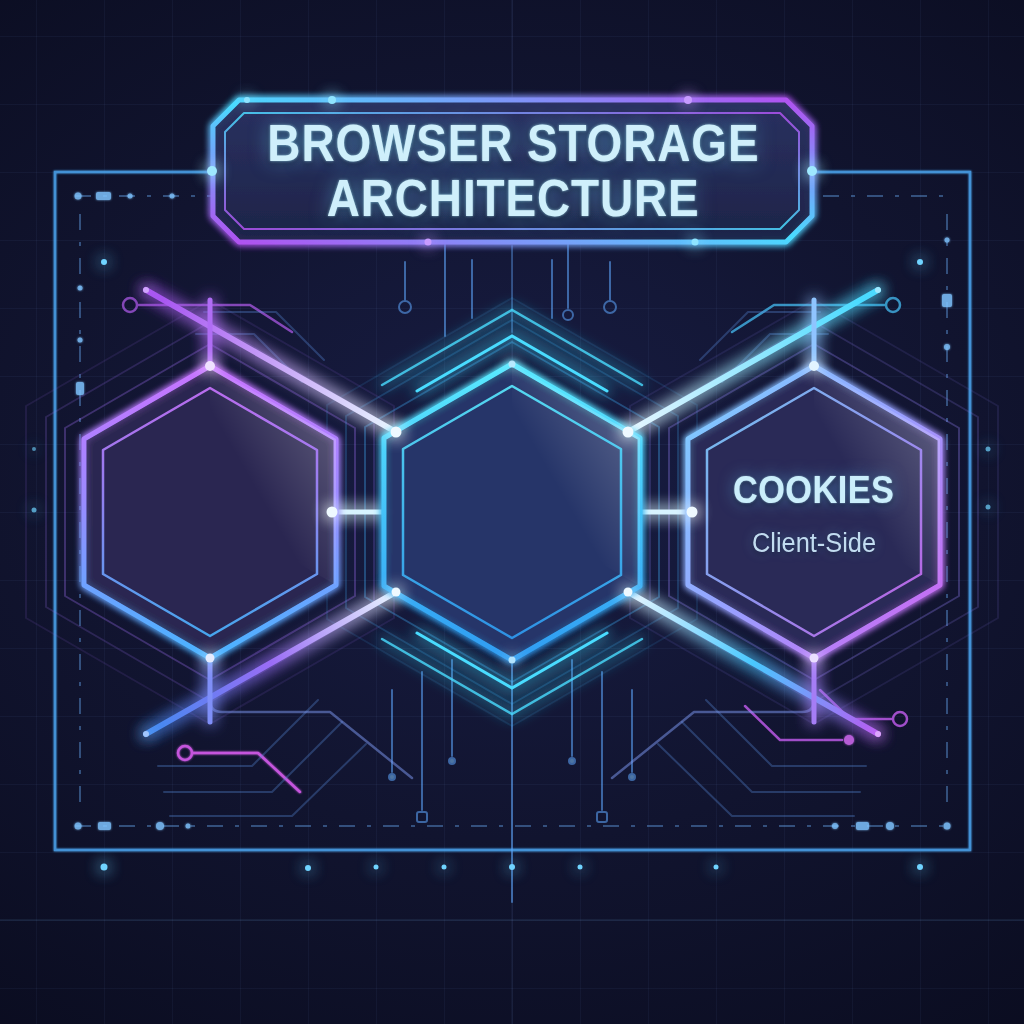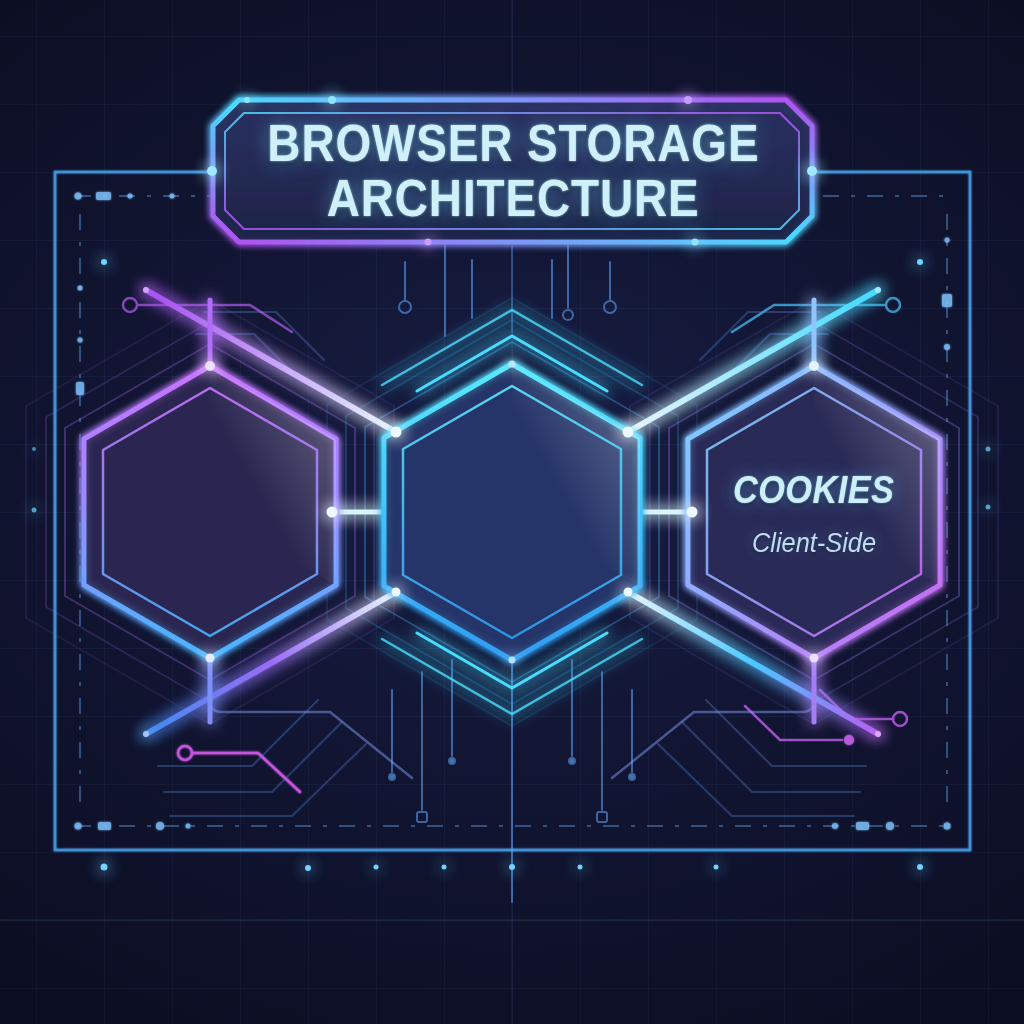--- a/index.html
+++ b/index.html
@@ -19,21 +19,21 @@
     font-size:51px;font-weight:bold;line-height:55px;letter-spacing:1px;
     color:#cfeffb;transform:scaleX(.9);white-space:nowrap;
     text-shadow:0 0 20px rgba(110,215,255,.55),0 0 3px rgba(190,245,255,.7),0 2px 8px rgba(0,0,20,.6);
   }
   .node{
     position:absolute;display:flex;flex-direction:column;align-items:center;justify-content:center;
     text-align:center;pointer-events:none;
   }
   #node-local   {left:84px; top:402px;width:252px;height:222px;}
   #node-session {left:384px;top:402px;width:256px;height:222px;}
-  #node-cookies {left:688px;top:402px;width:252px;height:222px;font-style:italic;}
+  #node-cookies {left:688px;top:402px;width:252px;height:222px;}
   .node-title{
     font-size:39px;font-weight:bold;line-height:1.16;letter-spacing:.5px;
     color:#cbeefb;transform:scaleX(.88);
     text-shadow:0 0 16px rgba(105,210,255,.5),0 0 2px rgba(200,245,255,.6),0 2px 6px rgba(0,0,20,.55);
   }
   .node-sub{
     margin-top:15px;font-size:27px;color:#c2dcf0;transform:scaleX(.94);
     text-shadow:0 0 12px rgba(120,200,255,.4),0 2px 5px rgba(0,0,20,.5);
   }
 </style>

